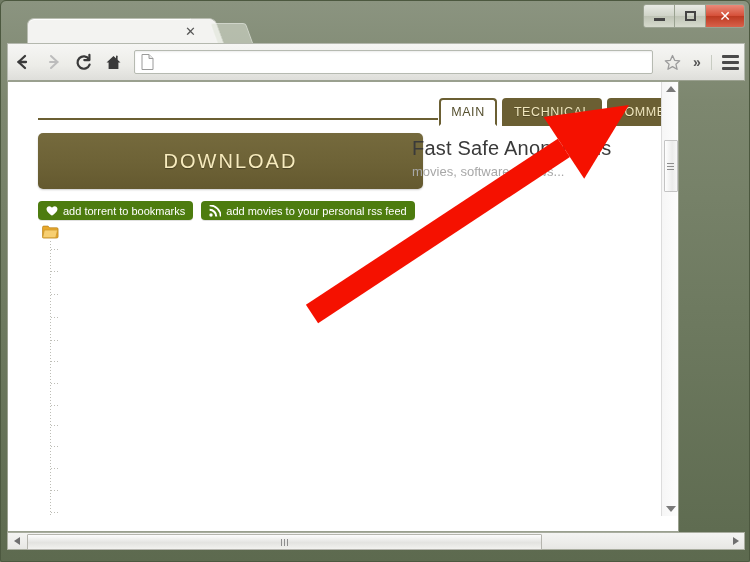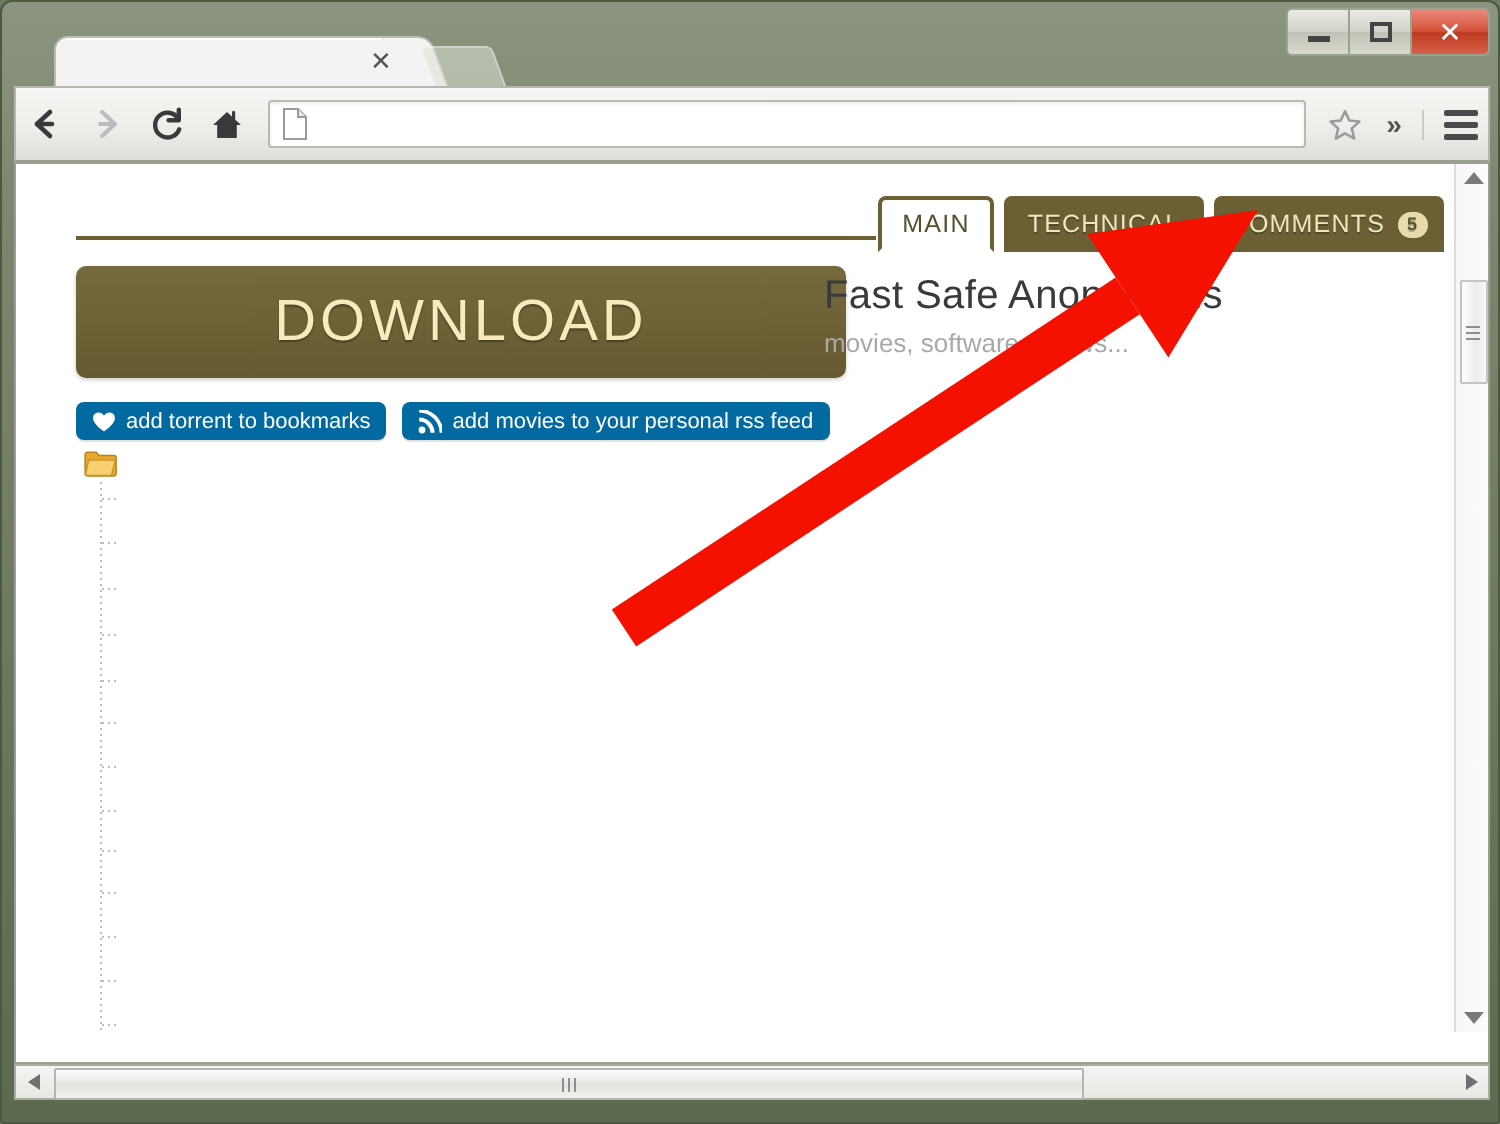--- a/index.html
+++ b/index.html
@@ -89,21 +89,21 @@
     font-family:"Liberation Sans",sans-serif;background:transparent;
   }
   .page-icon{width:13px;height:16px;margin-right:6px;flex:none;}
   .star{width:26px;display:flex;align-items:center;justify-content:center;cursor:pointer;}
   .chev{width:24px;text-align:center;color:#555;font-size:14px;cursor:pointer;font-weight:bold;}
   .hamb{width:28px;display:flex;flex-direction:column;gap:3px;align-items:center;cursor:pointer;padding-left:4px;
         border-left:1px solid #c8ccc2;margin-left:2px;}
   .hamb i{display:block;width:17px;height:3px;background:#4a4a4a;border-radius:1px;}
   
   .viewport{
-    position:absolute;left:6px;top:80px;width:738px;height:451px;
+    position:absolute;left:6px;top:80px;width:672px;height:451px;
     background:#fff;border:1px solid #9aa08f;box-sizing:border-box;overflow:hidden;padding-left:40px;
   }
   .page{
     position:absolute;left:0;top:0;width:721px;height:434px;background:#fff;overflow:hidden;
   }
   
   .site-tabs{position:absolute;left:0;top:8px;width:721px;height:30px;}
   .hr{
     position:absolute;left:30px;top:36px;width:400px;height:0;
     border-top:2px solid #6b5f33;
@@ -129,36 +129,36 @@
     background:#e8dcad;color:#59512c;
     font-size:9px;font-weight:bold;
     border-radius:7px;padding:1px 5px;line-height:11px;
   }
   
   .dlbtn{
     position:absolute;left:30px;top:51px;width:385px;height:56px;
     background:linear-gradient(180deg,#756a3d 0%,#6d6236 55%,#64592f 100%);
     border-radius:5px;
     display:flex;align-items:center;justify-content:center;
-    color:#f7ebbd;font-size:29px;letter-spacing:2px;
+    color:#f7ebbd;font-size:20px;letter-spacing:2px;
     text-shadow:0 1px 1px rgba(0,0,0,.35);
     cursor:pointer;
     box-shadow:0 1px 2px rgba(0,0,0,.2);
   }
   .headline{
     position:absolute;left:404px;top:55px;width:280px;
     font-size:20px;color:#3a3a3a;letter-spacing:.2px;
   }
   .subline{
     position:absolute;left:404px;top:82px;width:280px;
     font-size:13px;color:#a8a8a8;
   }
   .chips{position:absolute;left:30px;top:119px;height:19px;display:flex;gap:8px;}
   .chip{
-    height:19px;background:#0369a1;border-radius:4px;
+    height:19px;background:#4d7c0f;border-radius:4px;
     display:flex;align-items:center;gap:5px;padding:0 8px;
     color:#fff;font-size:11px;cursor:pointer;white-space:nowrap;
     box-shadow:0 1px 0 rgba(0,0,0,.12);
   }
   .chip .ico{display:inline-block;width:12px;height:12px;flex:none;}
   
   .tree{position:absolute;left:28px;top:143px;width:300px;height:300px;}
   .folder{position:absolute;left:6px;top:0;width:17px;height:14px;}
   .treeline{
     position:absolute;left:14px;top:16px;width:1px;height:277px;

